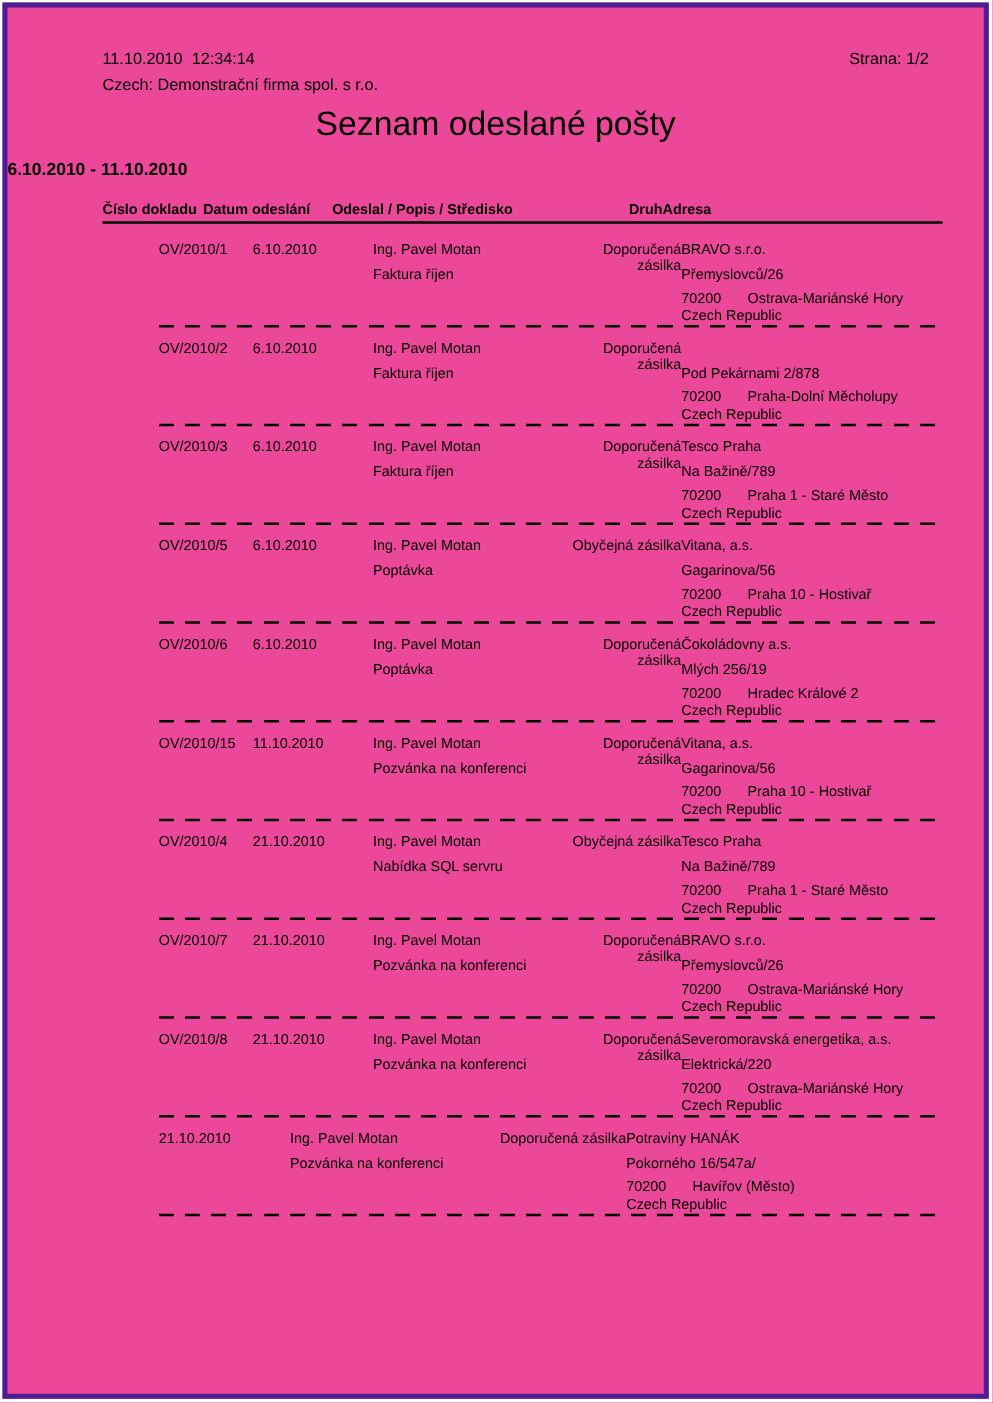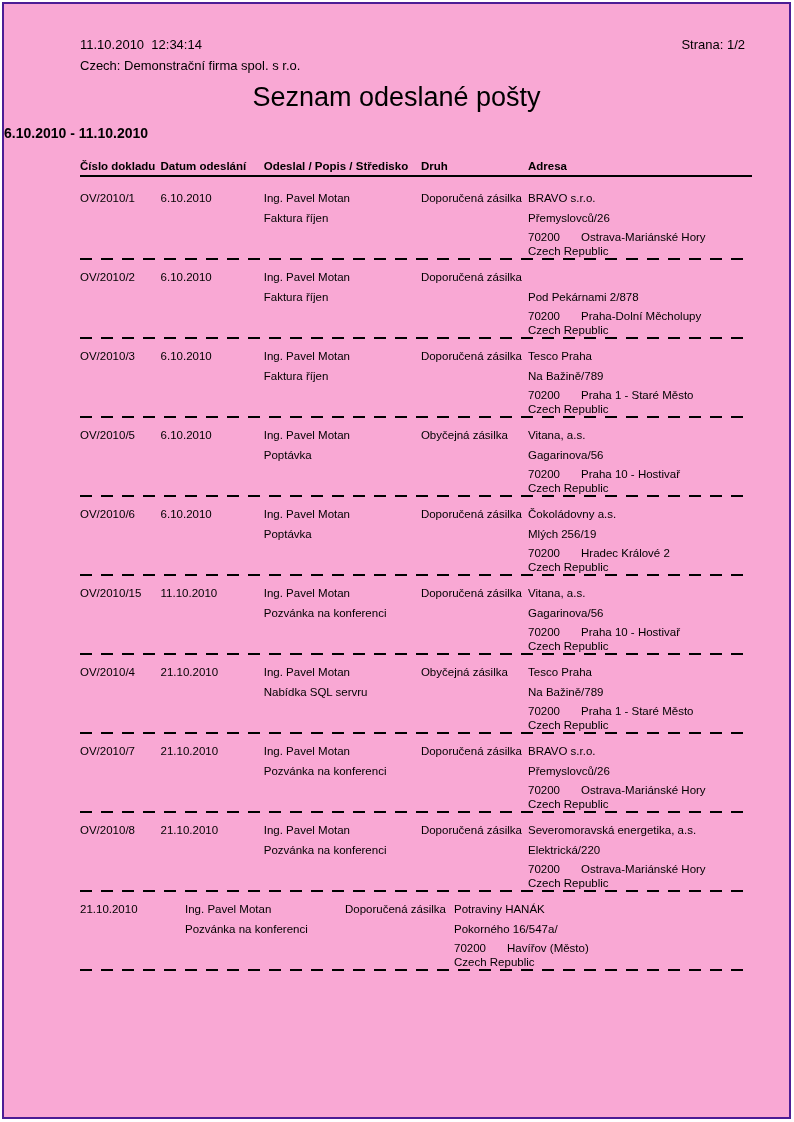--- a/index.html
+++ b/index.html
@@ -5,23 +5,23 @@
   * { box-sizing: border-box; }
   html, body { margin: 0; padding: 0; }
   body {
     width: 794px; height: 1122px;
     background: #fff; color: #000;
     font-family: "Liberation Sans", "DejaVu Sans", sans-serif;
     position: relative;
   }
   .sheet {
     position: absolute; left: 2px; top: 2px; right: 3px; bottom: 3px;
-    border: 2px solid #4c1d95;
+    border: 4px solid #4c1d95;
     overflow: hidden;
-    background: #f9a8d4;
+    background: #ec4899;
   }
   .hdr-row {
     display: flex; justify-content: space-between;
     margin: 33px 44px 0 76px;
     font-size: 13px; line-height: 15px;
   }
   .pre { white-space: pre; }
   .company {
     margin: 6px 44px 0 76px;
     font-size: 13px; line-height: 15px;
@@ -42,23 +42,23 @@
   }
   .thead {
     display: flex;
     font-weight: bold; line-height: 16px;
     padding-bottom: 1px;
     border-bottom: 2px solid #000;
   }
   .c1 { width: 82px; }
   .c2 { width: 105px; }
   .c3 { width: 160px; }
-  .c4 { width: 109px; }
+  .c4 { width: 109px; text-align: right; }
   .c5 { width: 228px; }
-  .tbody { padding-top: 4px; }
+  .tbody { padding-top: 4px; margin-left: 45px; }
   .row { padding-top: 11px; }
   .cells { display: flex; }
   .l  { height: 20px; line-height: 13px; }
   .l2 { height: 19px; line-height: 13px; }
   .l3 { height: 14px; line-height: 13px; }
   .l4 { height: 13px; line-height: 13px; }
   .zip { display: inline-block; width: 53px; }
   .dash {
     height: 2px;
     background: repeating-linear-gradient(90deg, #000 0, #000 12px, transparent 12px, transparent 21px);

